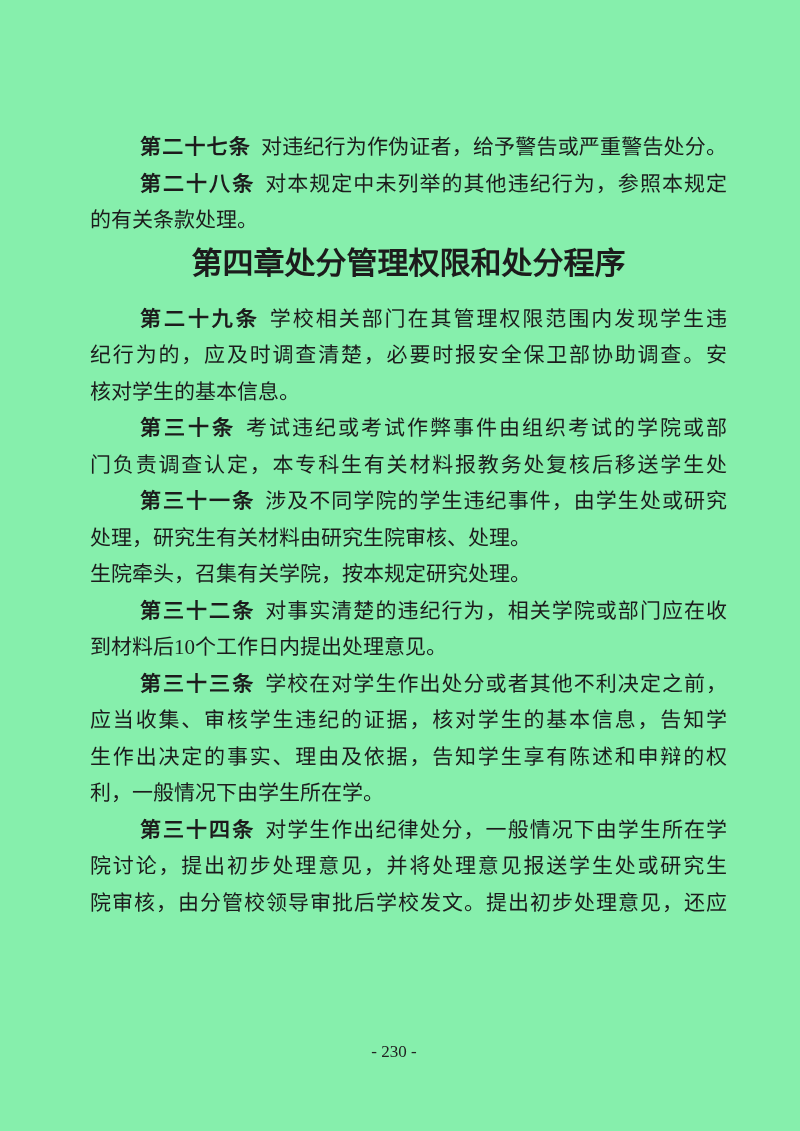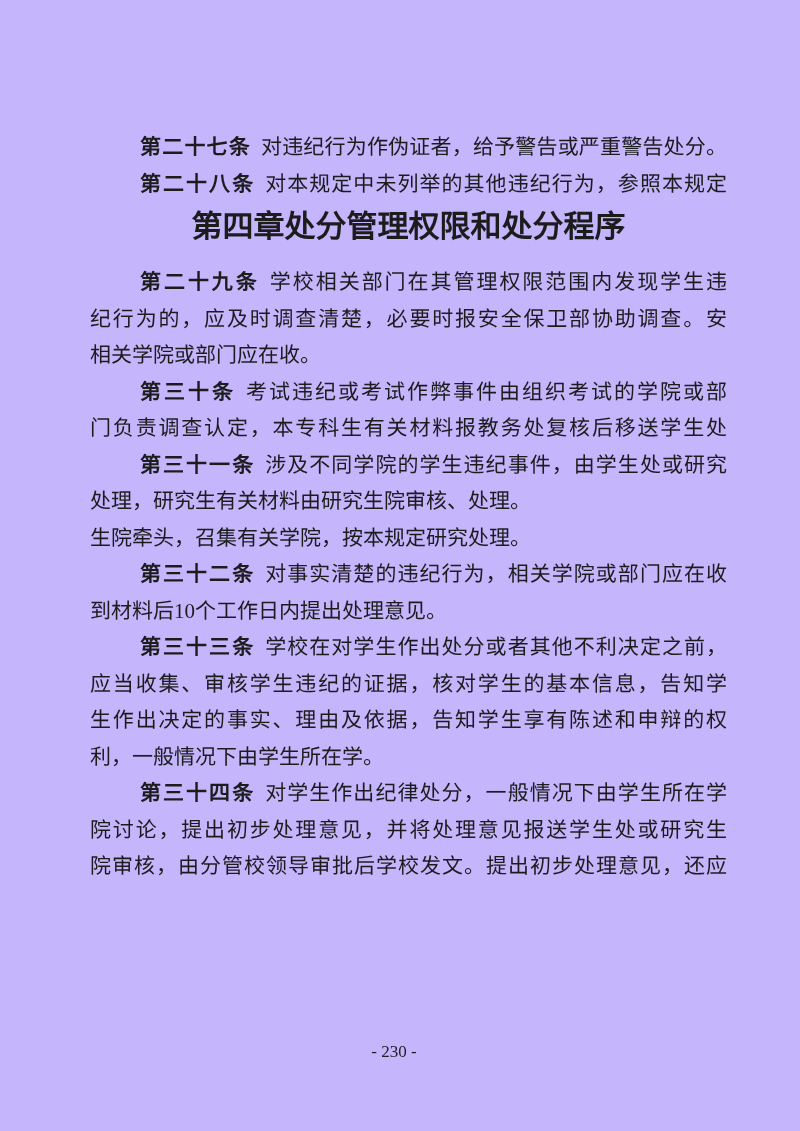--- a/index.html
+++ b/index.html
@@ -4,21 +4,21 @@
 <style>
   html, body {
     margin: 0;
     padding: 0;
     background: #ffffff;
   }
   .page {
     position: relative;
     width: 800px;
     height: 1131px;
-    background: #c4b5fd;
+    background: #86efac;
     color: #1c1c1c;
     font-family: "Liberation Serif", "DejaVu Serif", serif;
     overflow: hidden;
   }
   .text-block {
     position: absolute;
     left: 90px;
     top: 129px;
     width: 637px;
     font-size: 21px;
@@ -69,26 +69,27 @@
 </head>
 <body>
 
 <div class="page">
 
   <div class="text-block">
 
     <div class="ln ind just"><b class="art">第二十七条</b><span>对违纪行为作伪证者，给予警告或严重警告处分。</span></div>
 
     <div class="ln ind just"><b class="art">第二十八条</b><span>对本规定中未列举的其他违纪行为，参照本规定</span></div>
+    <div class="ln end"><span>的有关条款处理。</span></div>
 
     <div class="chapter">第四章处分管理权限和处分程序</div>
 
     <div class="ln ind just"><b class="art">第二十九条</b><span>学校相关部门在其管理权限范围内发现学生违</span></div>
     <div class="ln just"><span>纪行为的，应及时调查清楚，必要时报安全保卫部协助调查。安</span></div>
-    <div class="ln end"><span>相关学院或部门应在收。</span></div>
+    <div class="ln end"><span>核对学生的基本信息。</span></div>
 
     <div class="ln ind just"><b class="art">第三十条</b><span>考试违纪或考试作弊事件由组织考试的学院或部</span></div>
     <div class="ln just"><span>门负责调查认定，本专科生有关材料报教务处复核后移送学生处</span></div>
     <div class="ln ind just"><b class="art">第三十一条</b><span>涉及不同学院的学生违纪事件，由学生处或研究</span></div>
 
     <div class="ln end"><span>处理，研究生有关材料由研究生院审核、处理。</span></div>
     <div class="ln end"><span>生院牵头，召集有关学院，按本规定研究处理。</span></div>
 
     <div class="ln ind just"><b class="art">第三十二条</b><span>对事实清楚的违纪行为，相关学院或部门应在收</span></div>
     <div class="ln end"><span>到材料后10个工作日内提出处理意见。</span></div>

